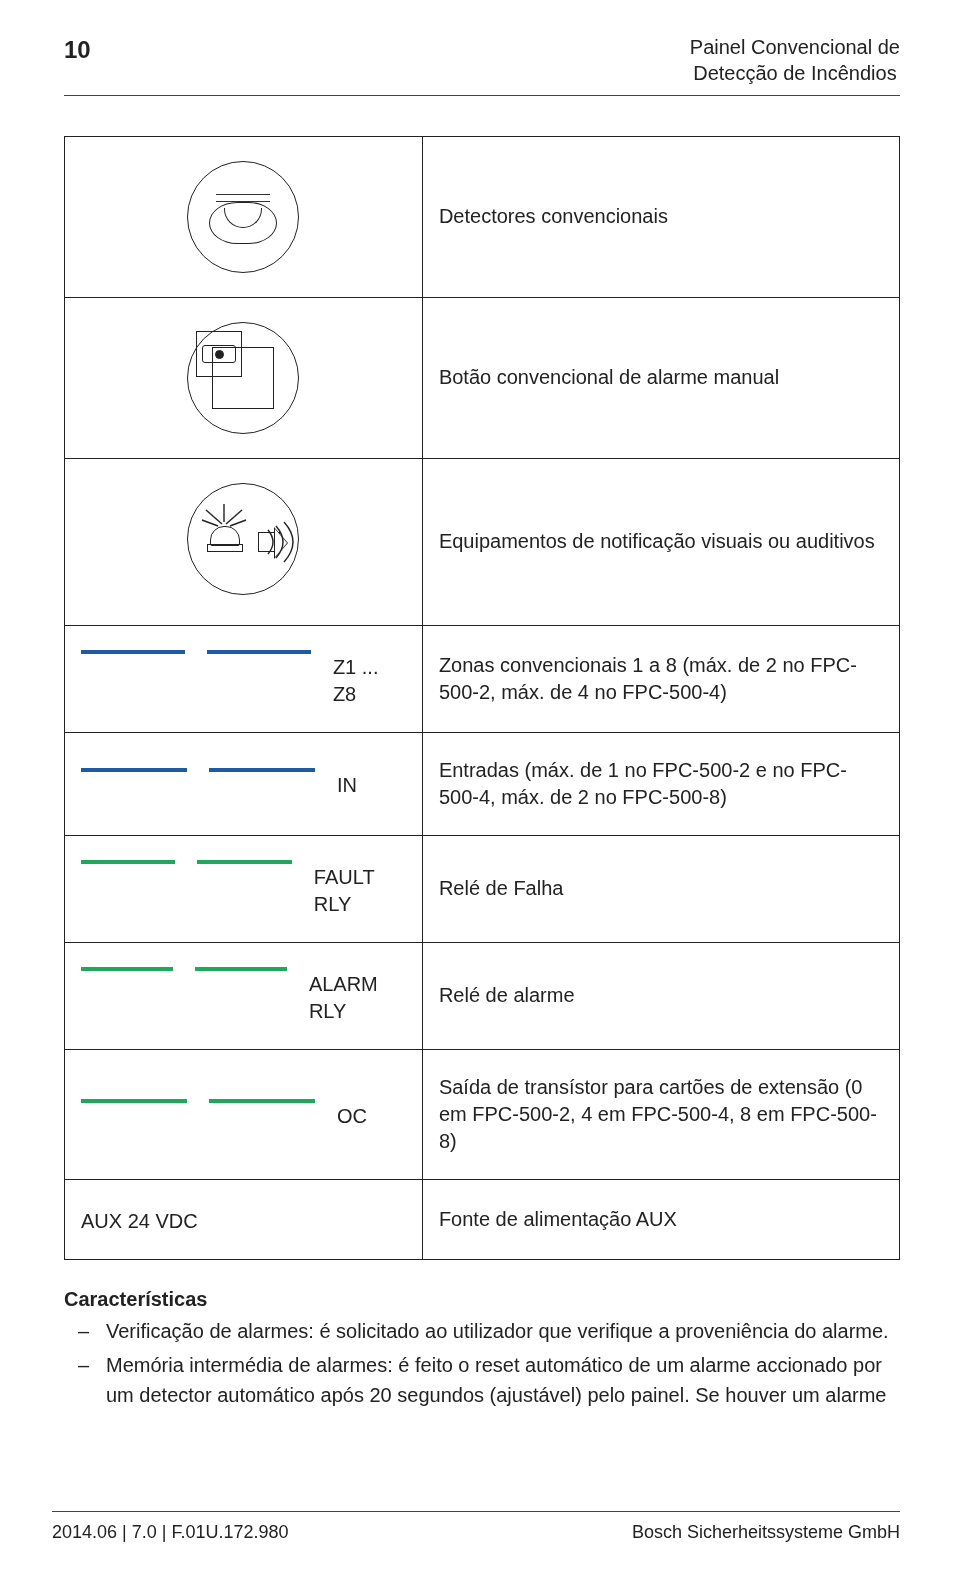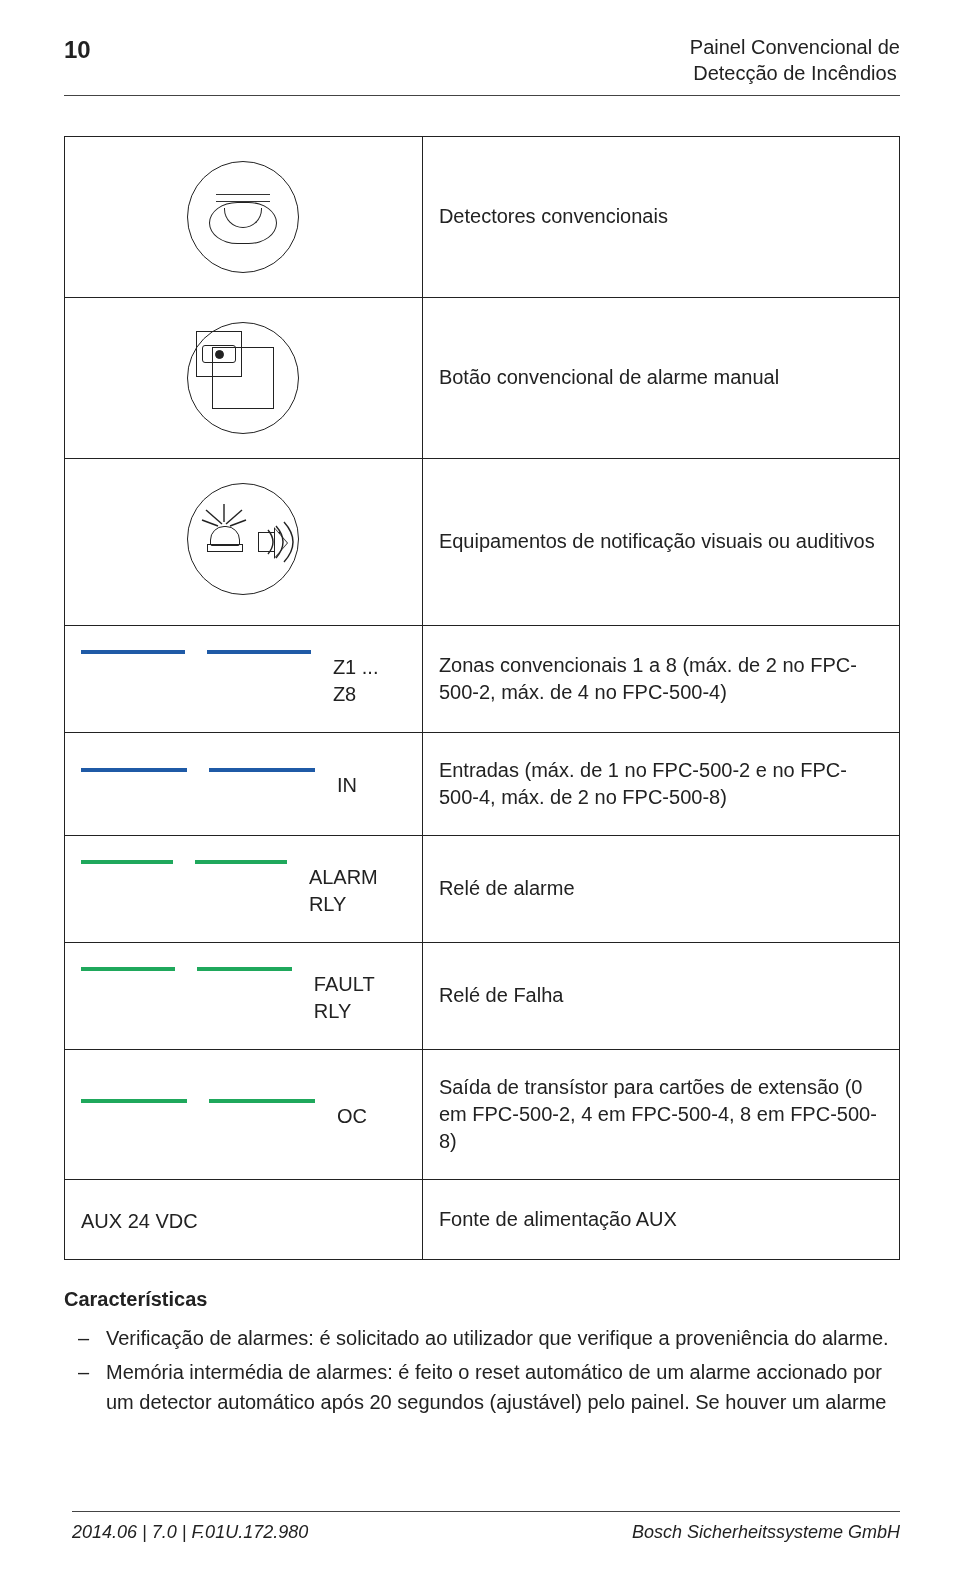--- a/index.html
+++ b/index.html
@@ -47,26 +47,26 @@
   .speaker-tri::after { content:""; position:absolute; left:-13px; top:-14px; width:0; height:0; border-top:14px solid transparent; border-bottom:14px solid transparent; border-left:12px solid #fff; }
 
   .termcell { padding-top: 12px; padding-bottom: 12px; }
   .termblock { display: flex; flex-direction: row; gap: 22px; }
   .rail { height: 4px; width: 106px; }
   .rail.blue  { background: #1f5aa6; }
   .rail.green { background: #1fa85c; }
   .termlabel { font-size: 20px; margin-top: 4px; }
 
   .features { font-size: 20px; }
-  .features .ftitle { font-weight: bold; margin-bottom: 10px; }
+  .features .ftitle { font-weight: bold; margin-bottom: 3px; }
   .features ul { list-style: none; padding-left: 42px; }
   .features li { position: relative; margin-bottom: 4px; line-height: 1.5; }
   .features li::before { content: "–"; position: absolute; left: -28px; }
 
-  .footer { position: absolute; bottom: 36px; left: 72px; right: 60px; font-style: italic; }
+  .footer { position: absolute; bottom: 36px; left: 52px; right: 60px; }
   .footer .frule { border: none; border-top: 1.4px solid #444; margin-bottom: 8px; }
   .footer-row { display: flex; justify-content: space-between; font-size: 18px; }
 </style>
 </head>
 <body>
 
 <div class="header-row">
   <div class="header-left">
     <span class="pnum">10</span>
   </div>
@@ -151,35 +151,35 @@
       </div>
     </td>
     <td class="desccell">Entradas (máx. de 1 no FPC-500-2 e no FPC-500-4, máx. de 2 no FPC-500-8)</td>
   </tr>
 
   <tr>
     <td class="col1 termcell">
       <div class="termblock">
         <div class="rail green"></div>
         <div class="rail green"></div>
+        <div class="termlabel">FAULT RLY</div>
+      </div>
+    </td>
+    <td class="desccell">Relé de Falha</td>
+  </tr>
+
+  <tr>
+    <td class="col1 termcell">
+      <div class="termblock">
+        <div class="rail green"></div>
+        <div class="rail green"></div>
         <div class="termlabel">ALARM RLY</div>
       </div>
     </td>
     <td class="desccell">Relé de alarme</td>
-  </tr>
-
-  <tr>
-    <td class="col1 termcell">
-      <div class="termblock">
-        <div class="rail green"></div>
-        <div class="rail green"></div>
-        <div class="termlabel">FAULT RLY</div>
-      </div>
-    </td>
-    <td class="desccell">Relé de Falha</td>
   </tr>
 
   <tr>
     <td class="col1 termcell">
       <div class="termblock">
         <div class="rail green"></div>
         <div class="rail green"></div>
         <div class="termlabel">OC</div>
       </div>
     </td>

